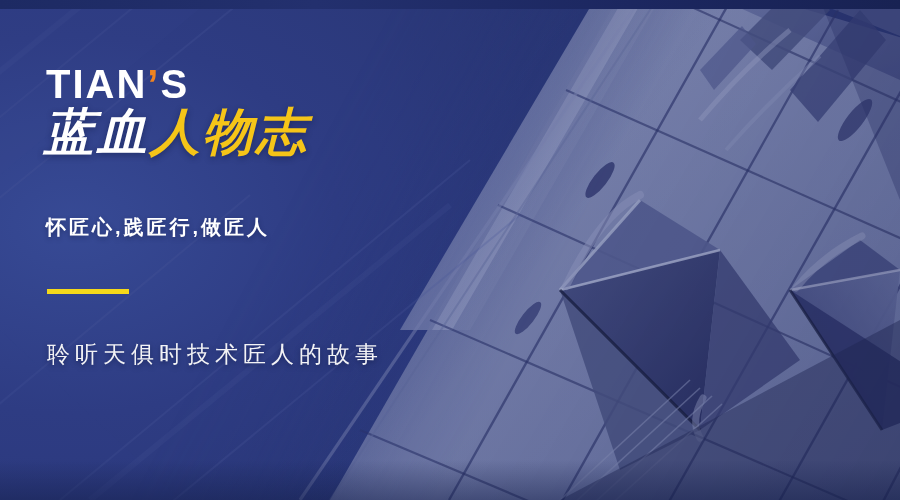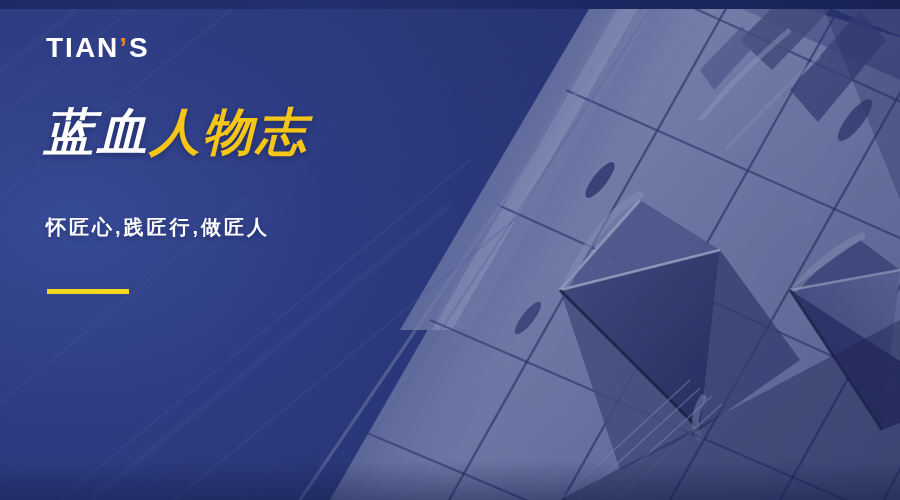--- a/index.html
+++ b/index.html
@@ -53,22 +53,22 @@
   
   .ghost{
     position:absolute;inset:0;
     opacity:.5;
   }
 
   
   .content{position:absolute;left:0;top:0;width:520px;height:100%;}
 
   .logo{
-    position:absolute;left:46px;top:34px;
-    font-size:28px;font-weight:bold;
+    position:absolute;left:46px;top:64px;
+    font-size:40px;font-weight:bold;
     letter-spacing:2px;
     color:#ffffff;
     line-height:1;
     white-space:nowrap;
     font-family:"Liberation Sans","DejaVu Sans",sans-serif;
   }
   .logo .apos{color:#ef8320;}
 
   .title{
     position:absolute;left:44px;top:107px;
@@ -257,16 +257,17 @@
     </div>
 
     <div class="title">
       <span class="w">蓝血</span><span class="y">人物志</span>
     </div>
 
     <div class="subtitle">怀匠心,践匠行,做匠人</div>
 
     <div class="rule"></div>
 
+    <div class="tagline">聆听天俱时技术匠人的故事</div>
 
   </div>
 
 </div>
 
 </body></html>

